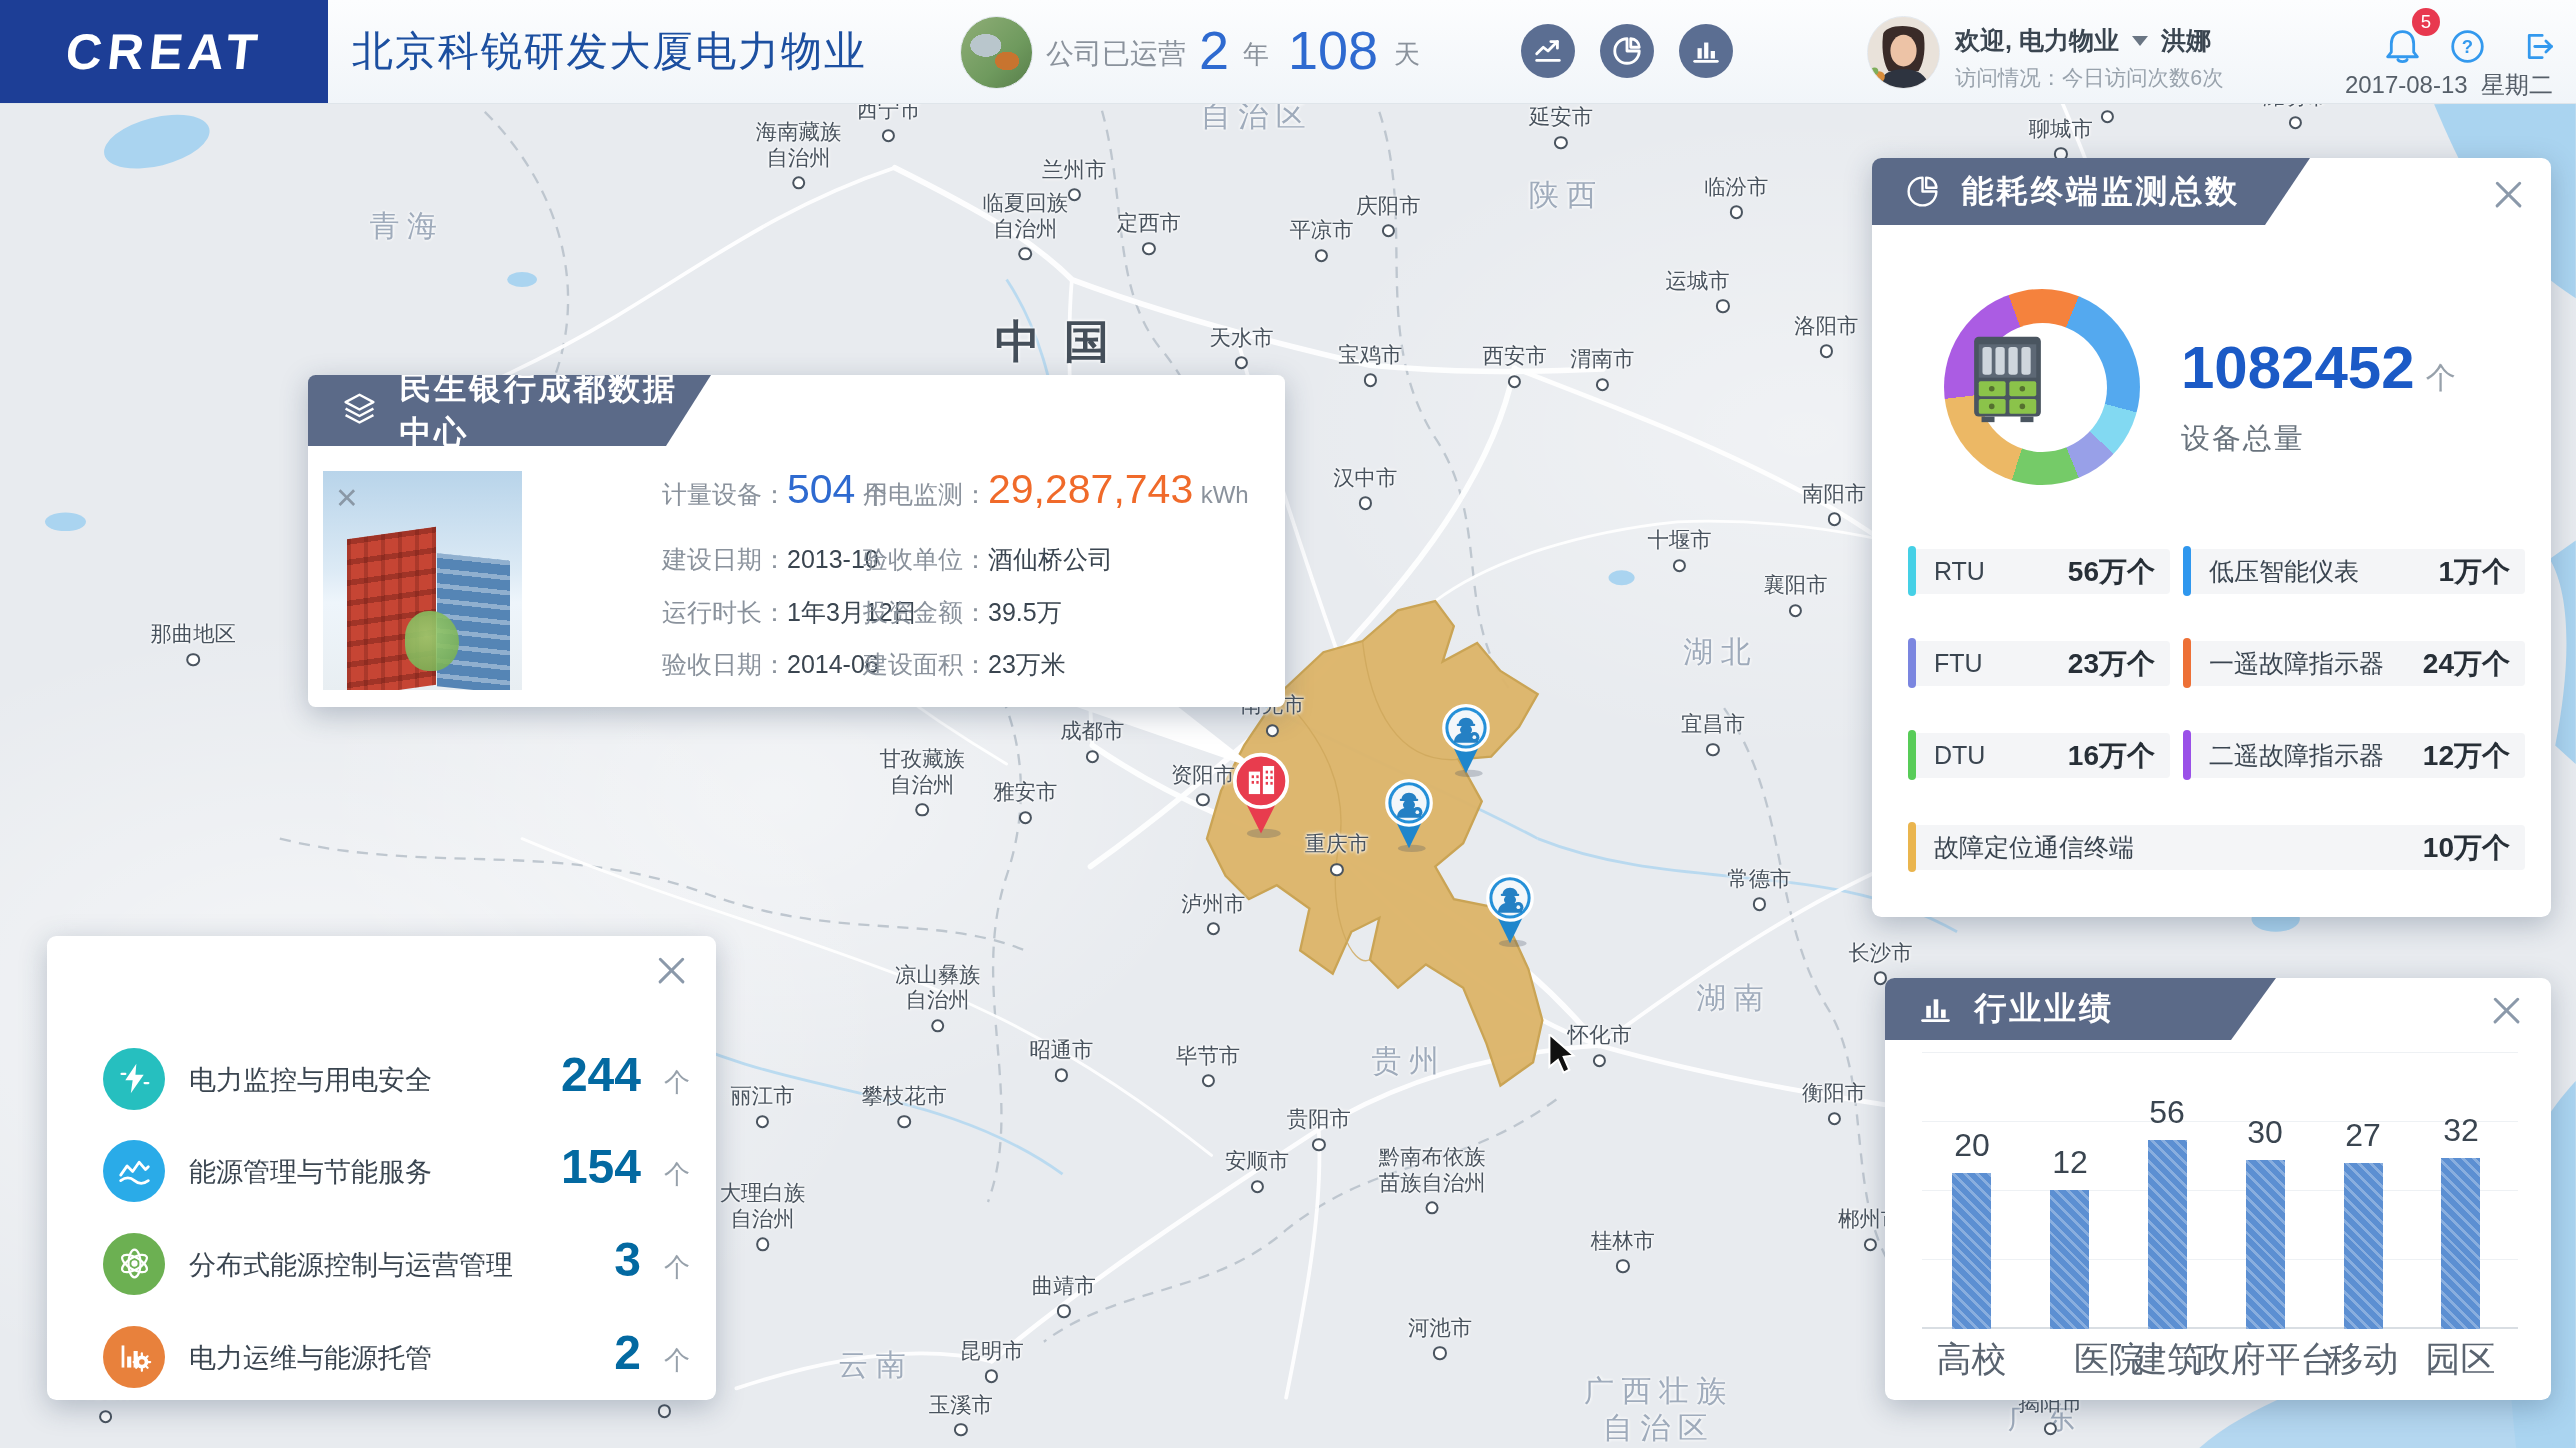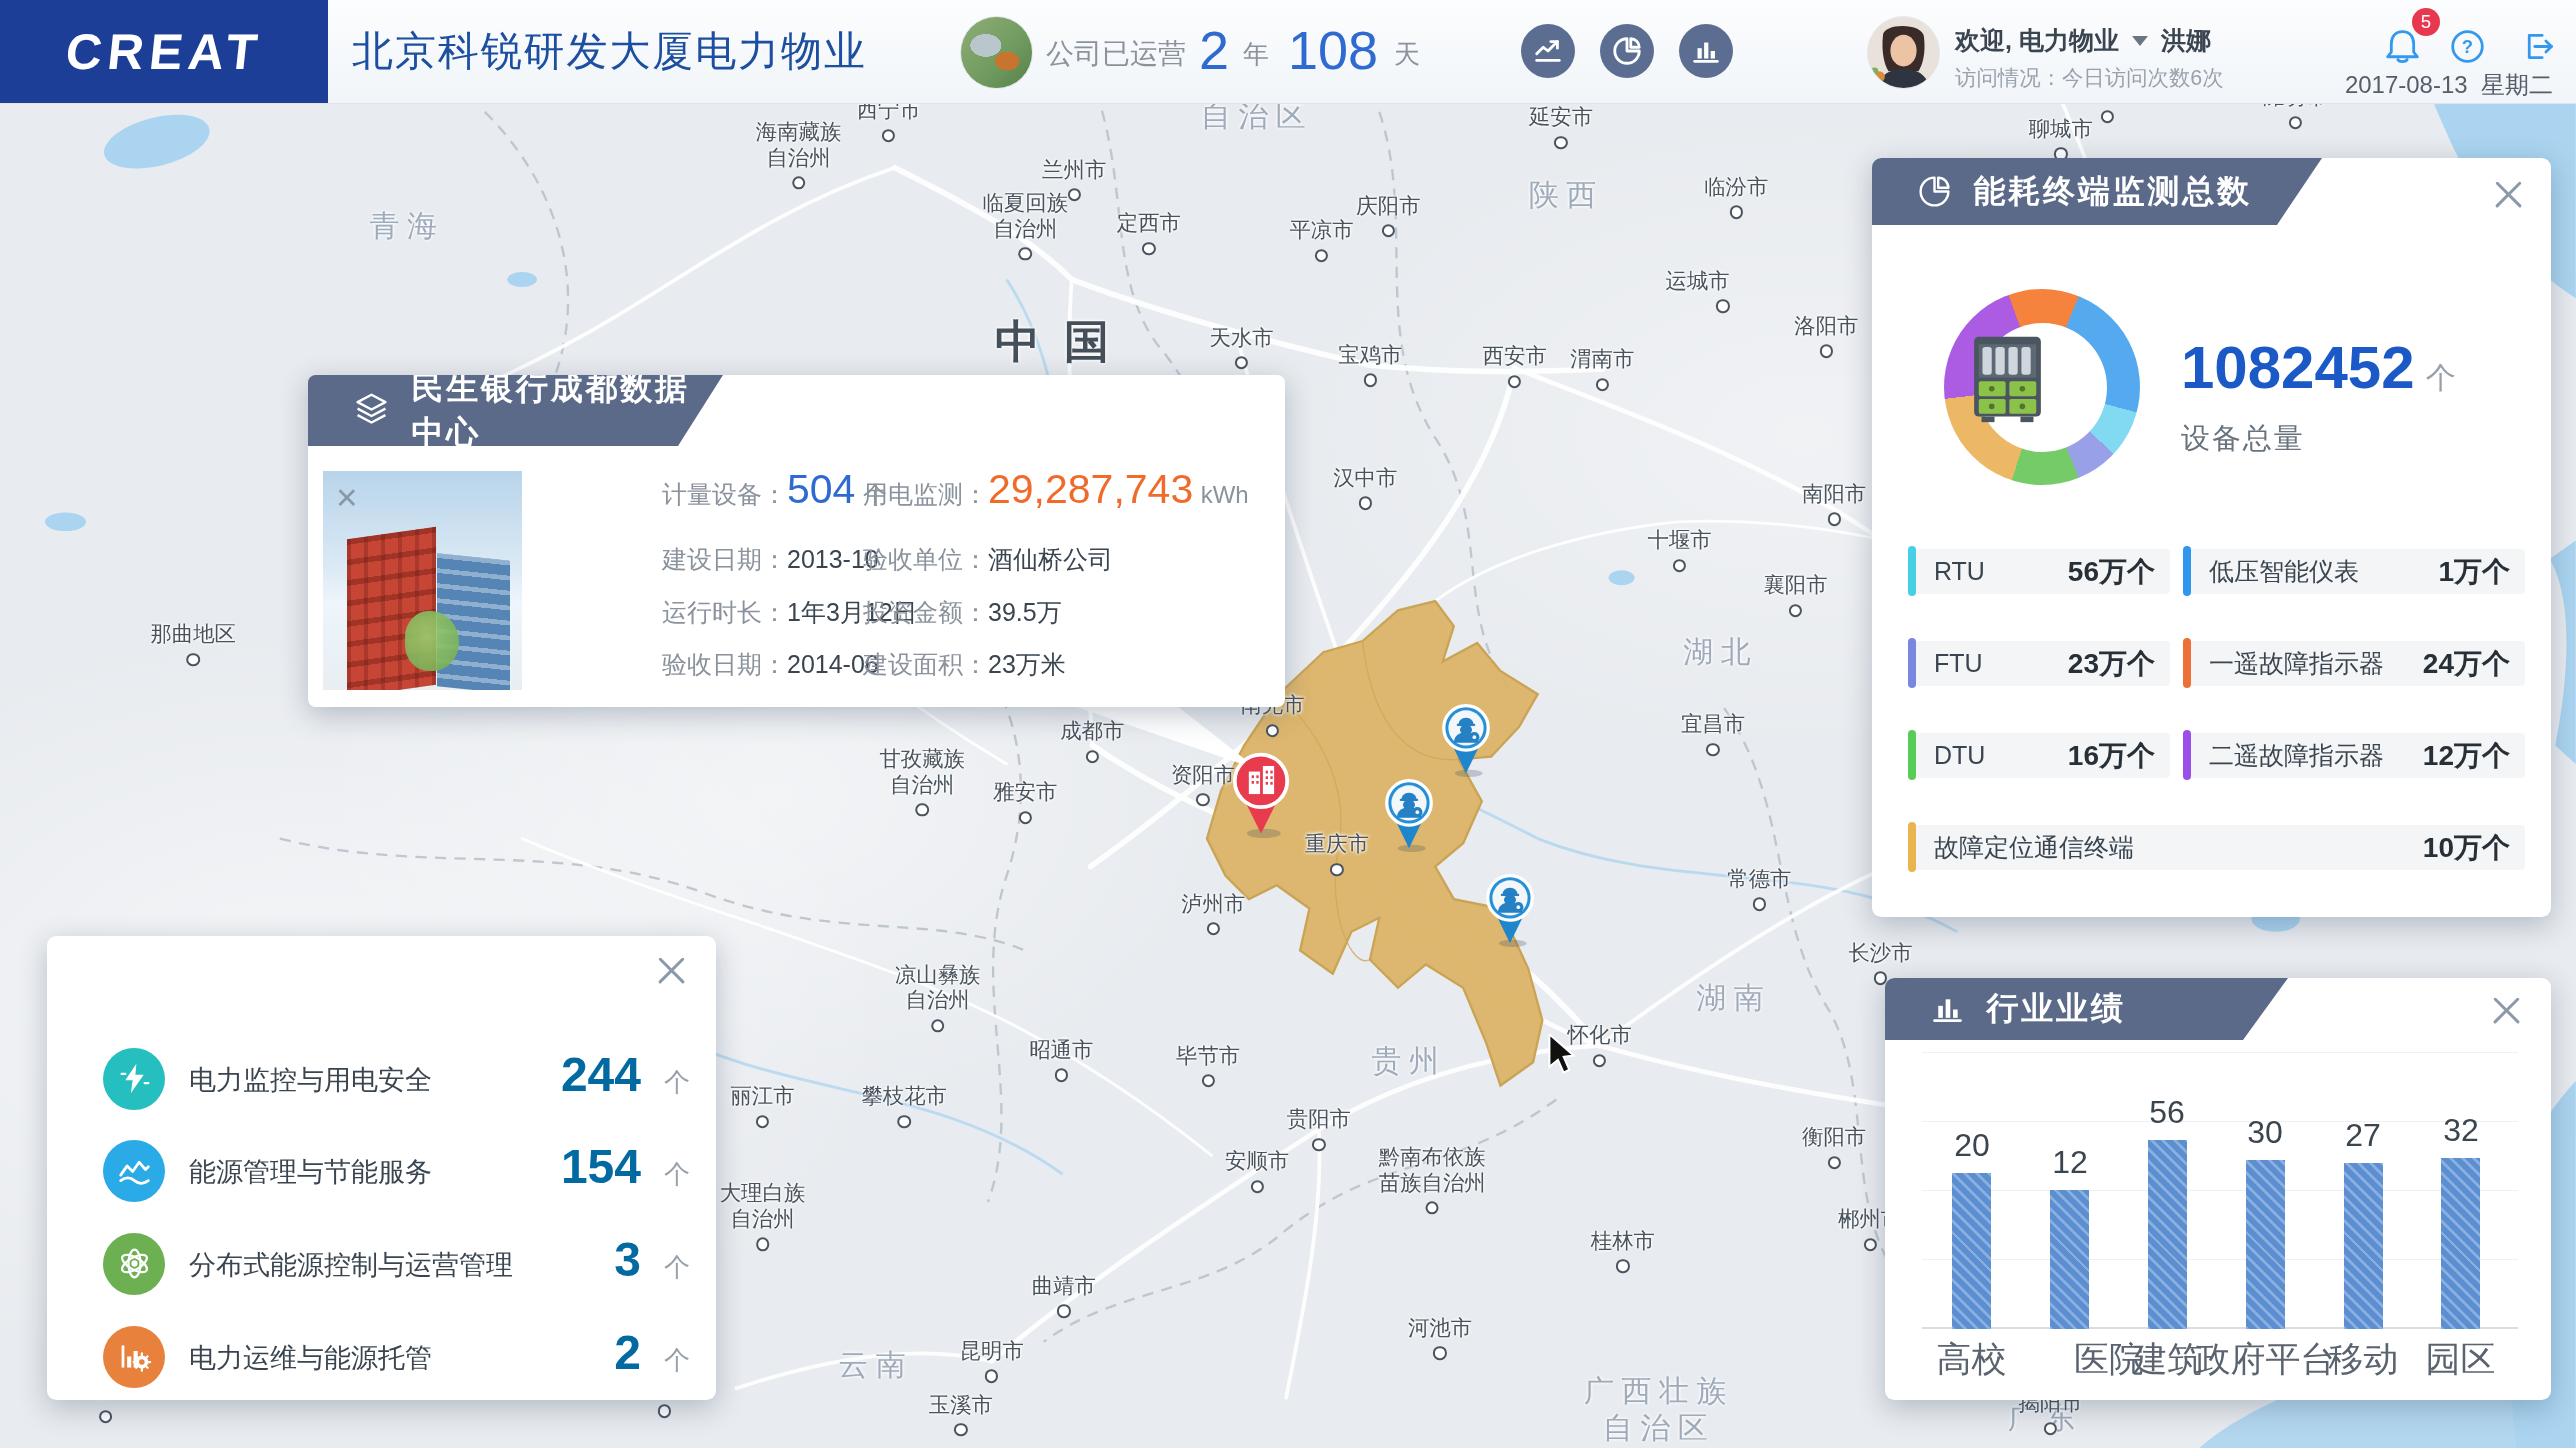--- a/index.html
+++ b/index.html
@@ -51,21 +51,21 @@
   #bell{position:absolute;left:2382px;top:26px;}
   #badge{position:absolute;left:2412px;top:7.5px;min-width:28px;height:28px;border-radius:14px;background:#e8384f;
       color:#fff;font-size:18.6px;display:flex;align-items:center;justify-content:center;padding:0 3.7px;box-sizing:border-box;}
   #help-btn{position:absolute;left:2449px;top:28px;}
   #exit-btn{position:absolute;left:2520px;top:28px;}
   #date-line{position:absolute;left:2339px;top:69px;width:214px;text-align:right;font-size:24px;color:#555e68;}
   
   .panel{position:absolute;background:#fff;border-radius:9.3px;box-shadow:0 7.5px 28px rgba(40,60,90,.28);z-index:30;}
   .band{position:absolute;left:0;top:0;height:67px;background:#5b6a88;border-radius:9.3px 0 0 0;
       clip-path:polygon(0 0,100% 0,calc(100% - 45px) 100%,0 100%);
-      display:flex;align-items:center;color:#fff;font-size:32px;font-weight:bold;letter-spacing:2.8px;padding-left:12px;}
+      display:flex;align-items:center;color:#fff;font-size:32px;font-weight:bold;letter-spacing:2.8px;}
   .band .bicon{margin:0 20.5px 0 32px;display:flex;}
   .close-x{position:absolute;width:32px;height:32px;}
   .close-x::before,.close-x::after{content:"";position:absolute;left:-1.9px;top:14px;width:35px;height:3.3px;
       background:#8b99aa;border-radius:1.9px;}
   .close-x::before{transform:rotate(45deg);} .close-x::after{transform:rotate(-45deg);}
   
   #popup{left:308px;top:375px;width:977px;height:332px;border-radius:7.5px;z-index:20;}
   #popup .band{height:71px;width:403px;border-radius:7.5px 0 0 0;}
   #popup-img{position:absolute;left:15px;top:96px;width:199px;height:219px;overflow:hidden;
       background:linear-gradient(#b8d4ea 0%,#dceaf5 45%,#eef5fb 60%,#e8eef2 100%);}
@@ -244,21 +244,21 @@
 自治州</span><span class="cdot"></span></div>
       <div class="city-label" style="left: 41.3%; top: 89.5%;"><span>曲靖市</span><span class="cdot"></span></div>
       <div class="city-label" style="left: 38.5%; top: 94%;"><span>昆明市</span><span class="cdot"></span></div>
       <div class="city-label" style="left: 37.3%; top: 97.7%;"><span>玉溪市</span><span class="cdot"></span></div>
       <div class="city-label" style="left: 25.8%; top: 96.4%;"><span>临沧市</span><span class="cdot"></span></div>
       <div class="city-label" style="left: 55.9%; top: 92.4%;"><span>河池市</span><span class="cdot"></span></div>
       <div class="city-label" style="left: 63%; top: 86.4%;"><span>桂林市</span><span class="cdot"></span></div>
       <div class="city-label" style="left: 62.1%; top: 72.2%;"><span>怀化市</span><span class="cdot"></span></div>
       <div class="city-label" style="left: 68.3%; top: 61.4%;"><span>常德市</span><span class="cdot"></span></div>
       <div class="city-label" style="left: 73%; top: 66.5%;"><span>长沙市</span><span class="cdot"></span></div>
-      <div class="city-label" style="left: 71.2%; top: 76.2%; margin-top: 44px;"><span>衡阳市</span><span class="cdot"></span></div>
+      <div class="city-label" style="left: 71.2%; top: 76.2%;"><span>衡阳市</span><span class="cdot"></span></div>
       <div class="city-label" style="left: 72.6%; top: 84.9%;"><span>郴州市</span><span class="cdot"></span></div>
       <div class="city-label" style="left: 80%; top: 9.6%;"><span>聊城市</span><span class="cdot"></span></div>
       <div class="city-label" style="left: 81.8%; top: 7%;"><span>济南市</span><span class="cdot"></span></div>
       <div class="city-label" style="left: 89.1%; top: 7.4%;"><span>潍坊市</span><span class="cdot"></span></div>
       <div class="city-label" style="left: 79.6%; top: 97.6%;"><span>揭阳市</span><span class="cdot"></span></div>
       <div class="city-label" style="left: 7.5%; top: 44.5%;"><span>那曲地区</span><span class="cdot"></span></div>
       <div class="city-label" style="left: 4.1%; top: 96.8%;"><span>Aizawl</span><span class="cdot"></span></div>
     </div>
   <svg id="popup-tail-svg" width="2576" height="1448" viewBox="0 0 2764 1554" style="position:absolute;left:0;top:0;pointer-events:none;">
     <polygon points="1150,757 1262,757 1350,826" fill="#ffffff"></polygon>

